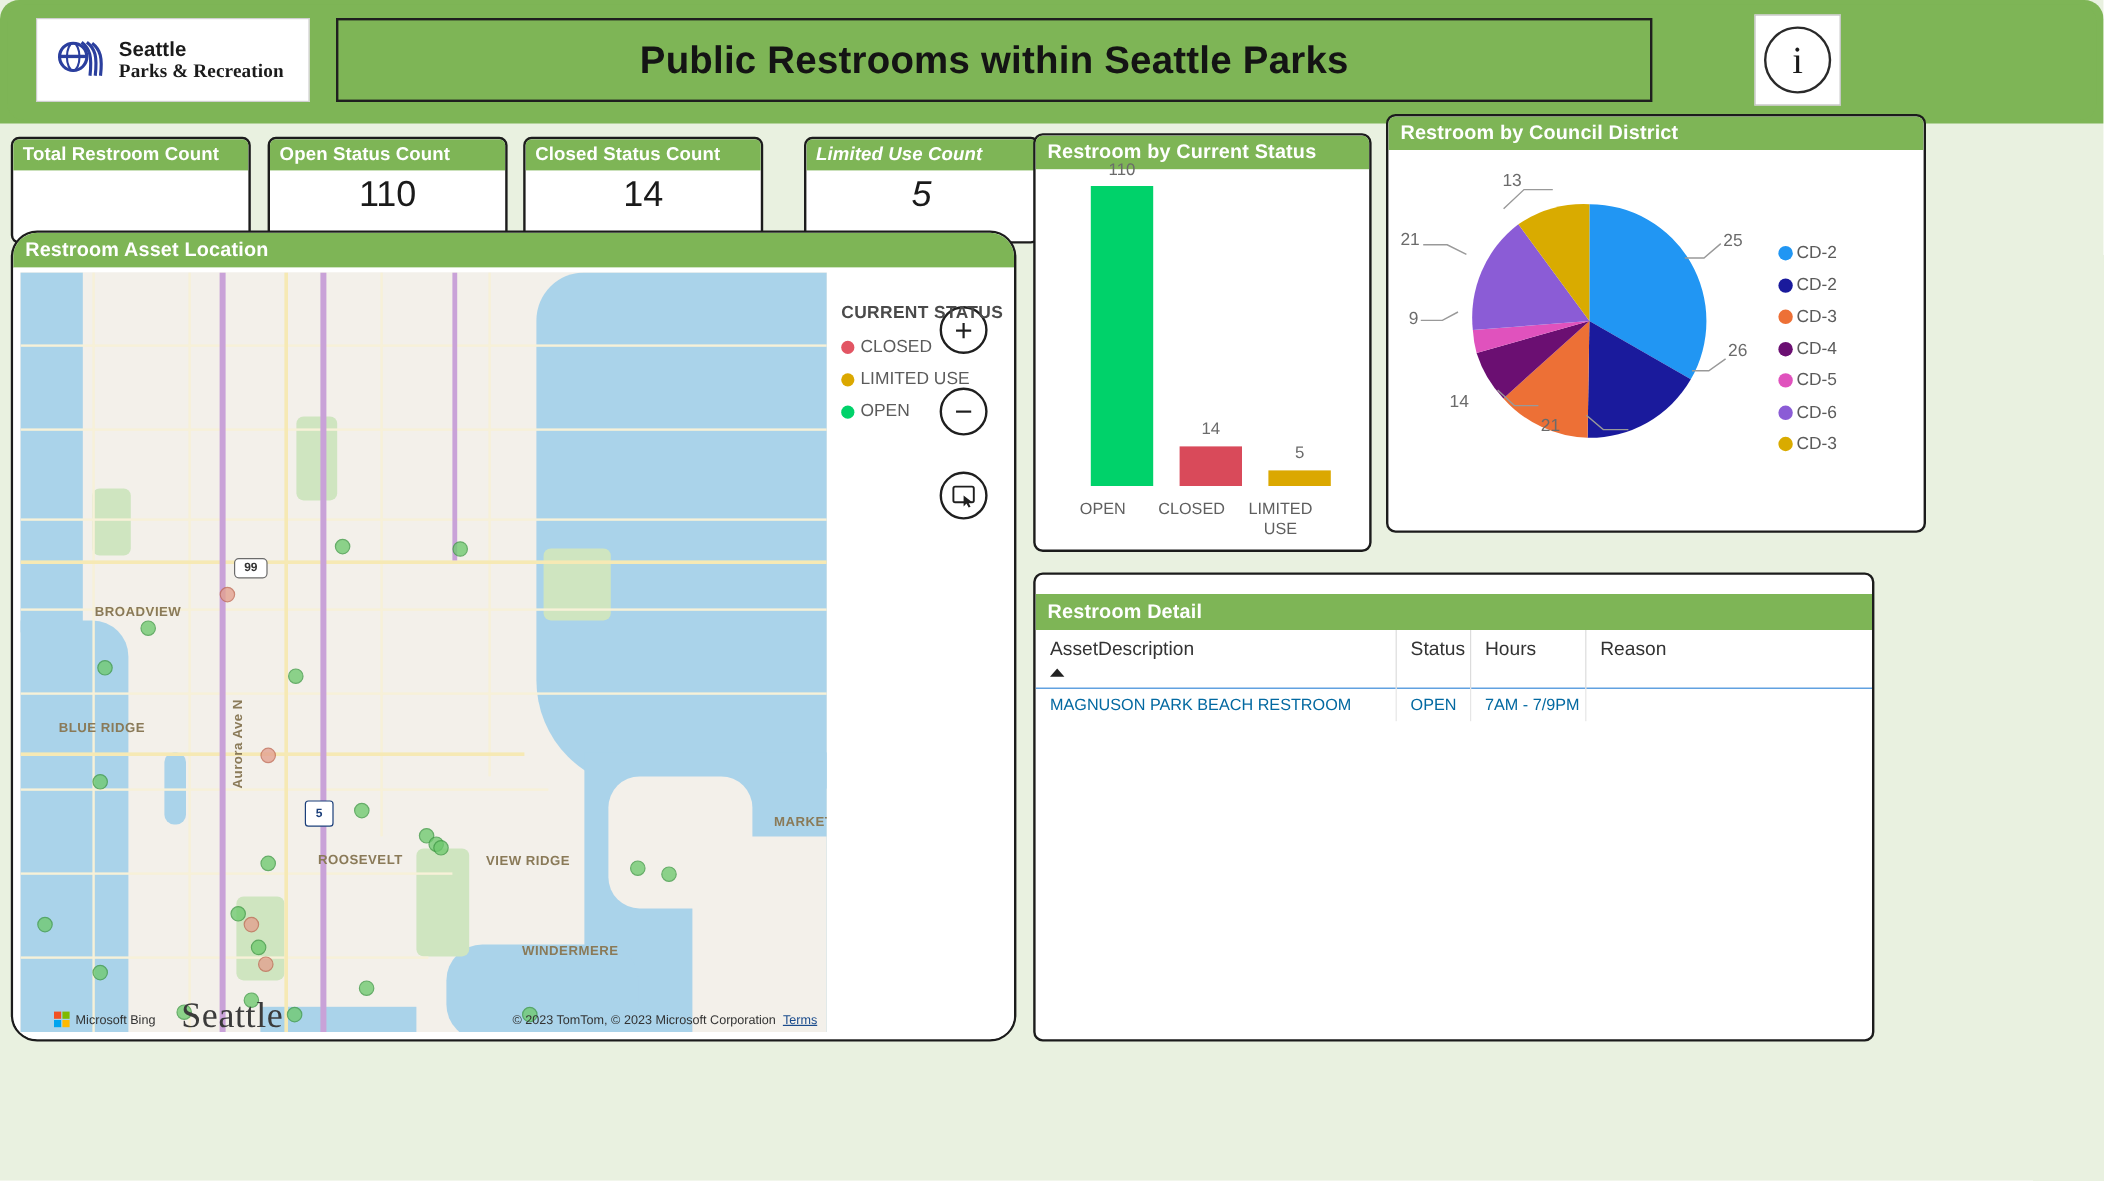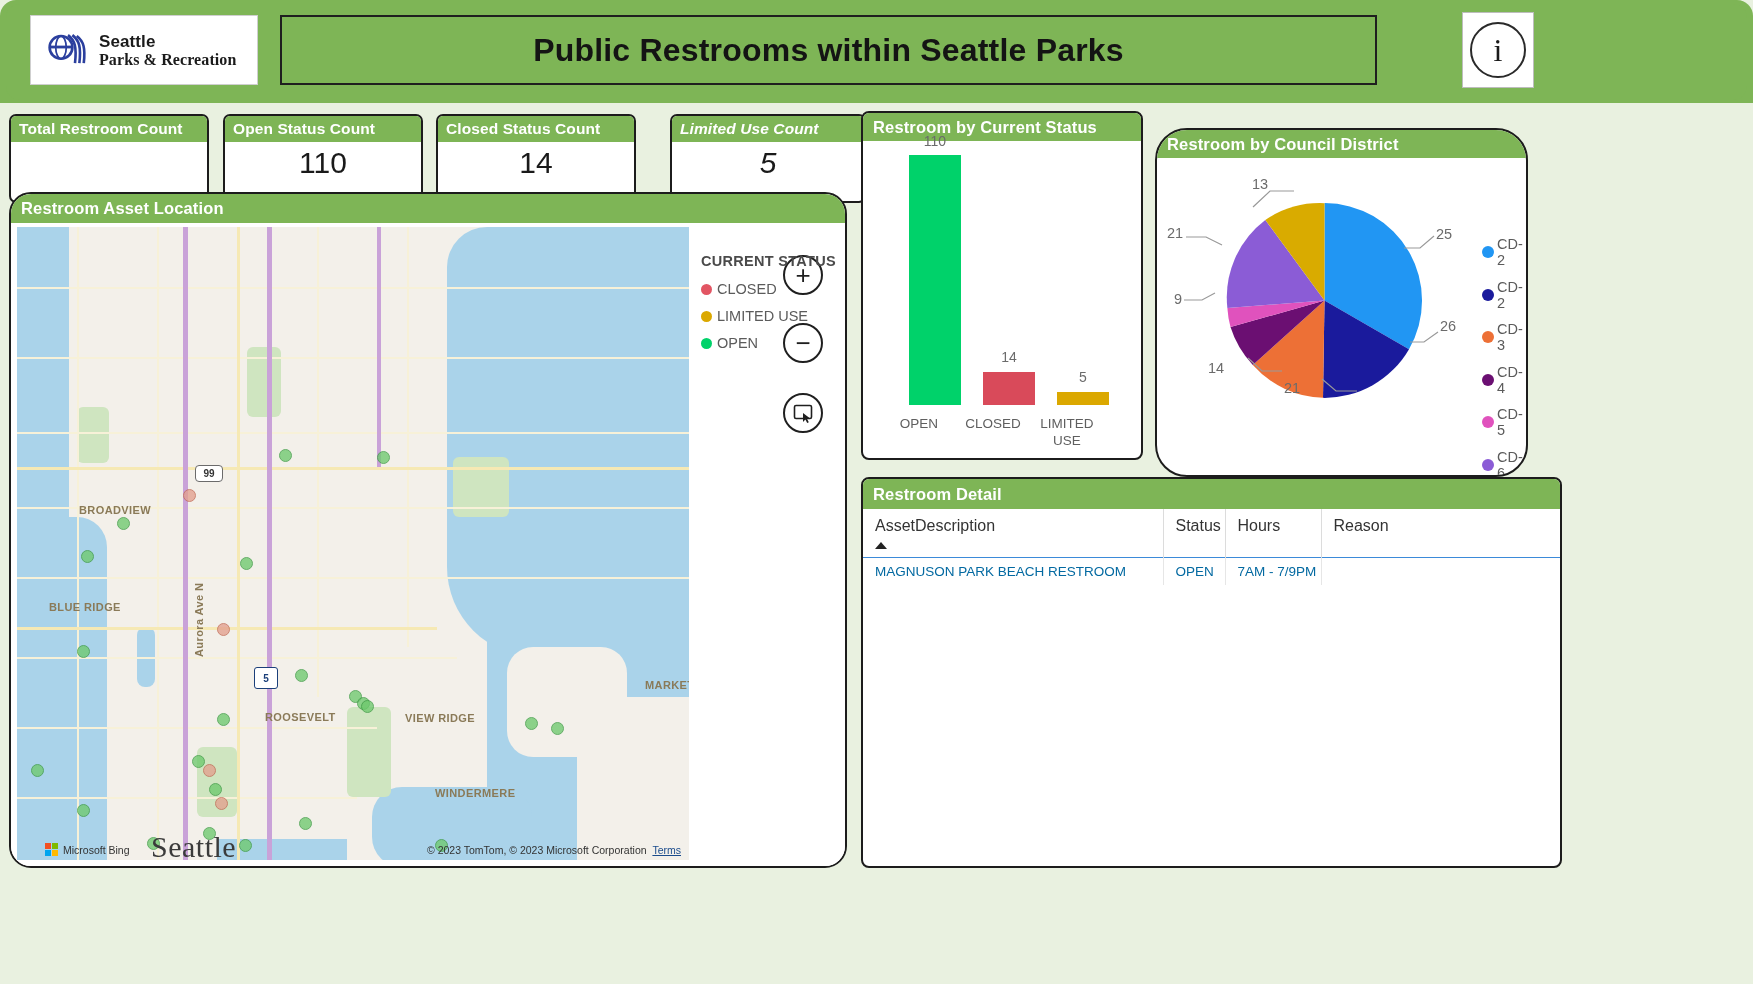--- a/index.html
+++ b/index.html
@@ -172,38 +172,38 @@
   .bar-label {
     position: absolute; width: 52px; text-align: center;
     font-size: 14px; color: #6b6b6b;
   }
   .bar-cat {
     position: absolute; width: 62px; text-align: center;
     font-size: 13.5px; color: #5f5f5f; line-height: 1.25;
   }
 
   
-  #pie-panel { left: 1155px; top: 128px; width: 373px; height: 349px; border-radius: 32px; }
+  #pie-panel { left: 1155px; top: 95px; width: 450px; height: 349px; }
   #pie-panel > .panel-title { height: 28px; }
   .pie-body { position: relative; width: 100%; height: 317px; }
   .pie-wrap { position: absolute; left: 65px; top: 40px; width: 205px; height: 205px; }
   .pie-svg { width: 205px; height: 205px; }
   .pie-num {
     position: absolute; font-size: 14.5px; color: #6b6b6b; white-space: nowrap;
   }
   .pie-legend { position: absolute; left: 325px; top: 78px; }
   .pie-legend .pl-row {
     display: flex; align-items: center; gap: 3px; margin-bottom: 10.5px;
     font-size: 14.5px; color: #5b5b5b;
   }
   .pl-swatch { width: 12px; height: 12px; border-radius: 50%; flex: 0 0 auto; }
 
   
   #detail-panel { left: 861px; top: 477px; width: 701px; height: 391px; }
-  #detail-panel > .panel-title { height: 30px; }
+  #detail-panel > .panel-title { height: 30px; margin-top: 16px; }
   .tbl { width: 100%; border-collapse: collapse; table-layout: fixed; }
   .tbl th {
     text-align: left; font-weight: normal; font-size: 16px; color: #333;
     padding: 8px 0 4px 12px; vertical-align: top;
     border-right: 1px solid #dcdcdc;
     position: relative;
   }
   .tbl th.last { border-right: none; }
   .tbl thead tr { border-bottom: 1.6px solid #3b8ad9; }
   .tbl td {

